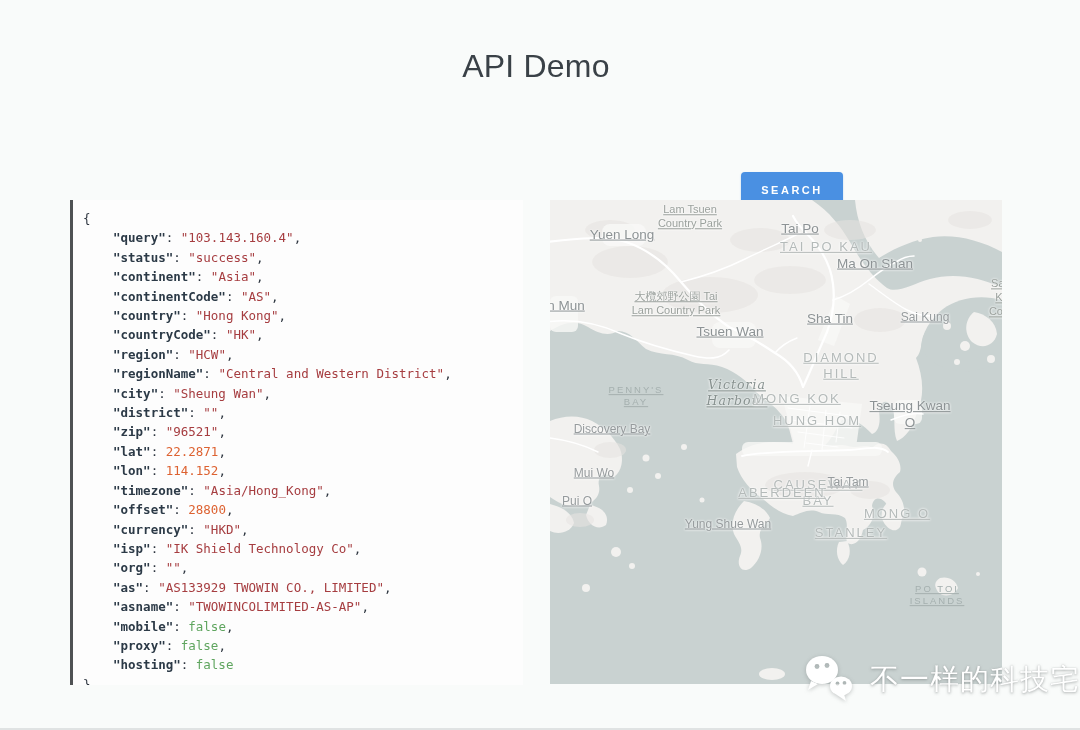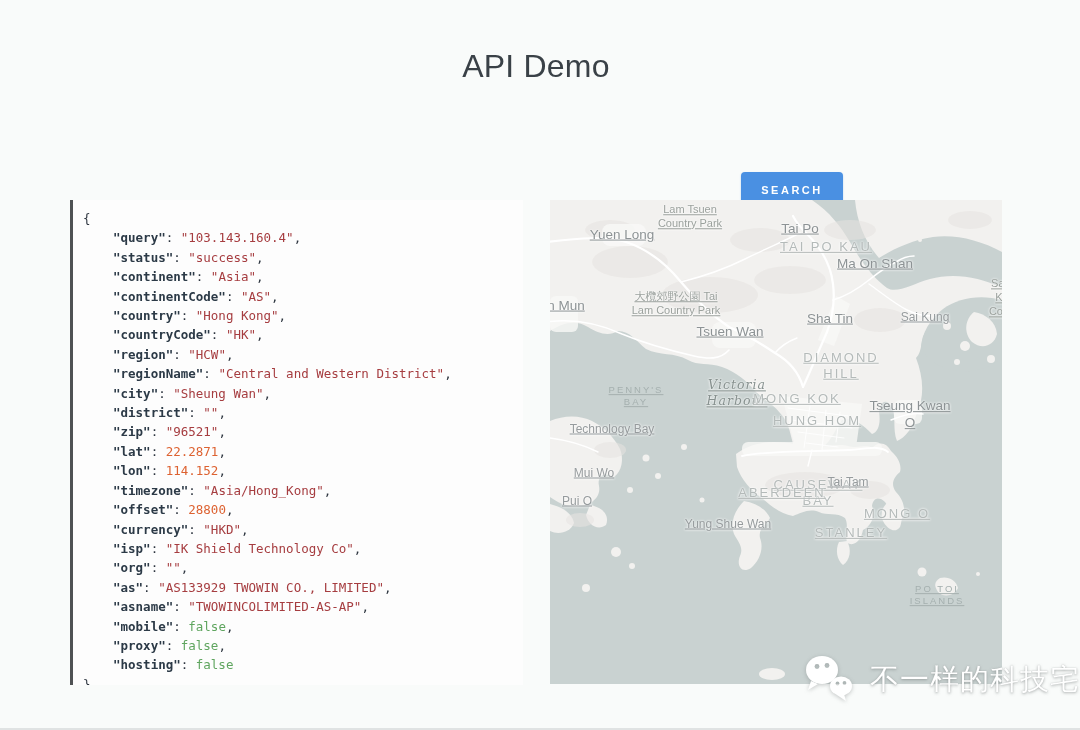--- a/index.html
+++ b/index.html
@@ -246,21 +246,21 @@
         <div class="mlbl m-town-lg" style="left: 180px; top: 132px;">Tsuen Wan</div>
         <div class="mlbl m-area" style="left: 291px; top: 166px;">DIAMOND
 HILL</div>
         <div class="mlbl m-water" style="left: 86px; top: 196px;">PENNY'S
 BAY</div>
         <div class="mlbl m-harbour" style="left: 187px; top: 193px;">Victoria
 Harbour</div>
         <div class="mlbl m-area" style="left: 247px; top: 199px;">MONG KOK</div>
         <div class="mlbl m-area" style="left: 267px; top: 221px;">HUNG HOM</div>
         <div class="mlbl m-town-lg" style="left: 360px; top: 215px;">Tseung Kwan O</div>
-        <div class="mlbl m-town" style="left: 62px; top: 229px;">Technology Bay</div>
+        <div class="mlbl m-town" style="left: 62px; top: 229px;">Discovery Bay</div>
         <div class="mlbl m-area" style="left: 268px; top: 253px; margin-top: 40px;">CAUSEWAY
 BAY</div>
         <div class="mlbl m-town" style="left: 298px; top: 282px;">Tai Tam</div>
         <div class="mlbl m-area" style="left: 232px; top: 293px;">ABERDEEN</div>
         <div class="mlbl m-area" style="left: 347px; top: 314px;">MONG O</div>
         <div class="mlbl m-area" style="left: 301px; top: 333px;">STANLEY</div>
         <div class="mlbl m-town" style="left: 44px; top: 273px;">Mui Wo</div>
         <div class="mlbl m-town" style="left: 15px; top: 301px; padding-left: 24px;">Pui O</div>
         <div class="mlbl m-town" style="left: 178px; top: 324px;">Yung Shue Wan</div>
         <div class="mlbl m-water" style="left: 387px; top: 395px;">PO TOI

